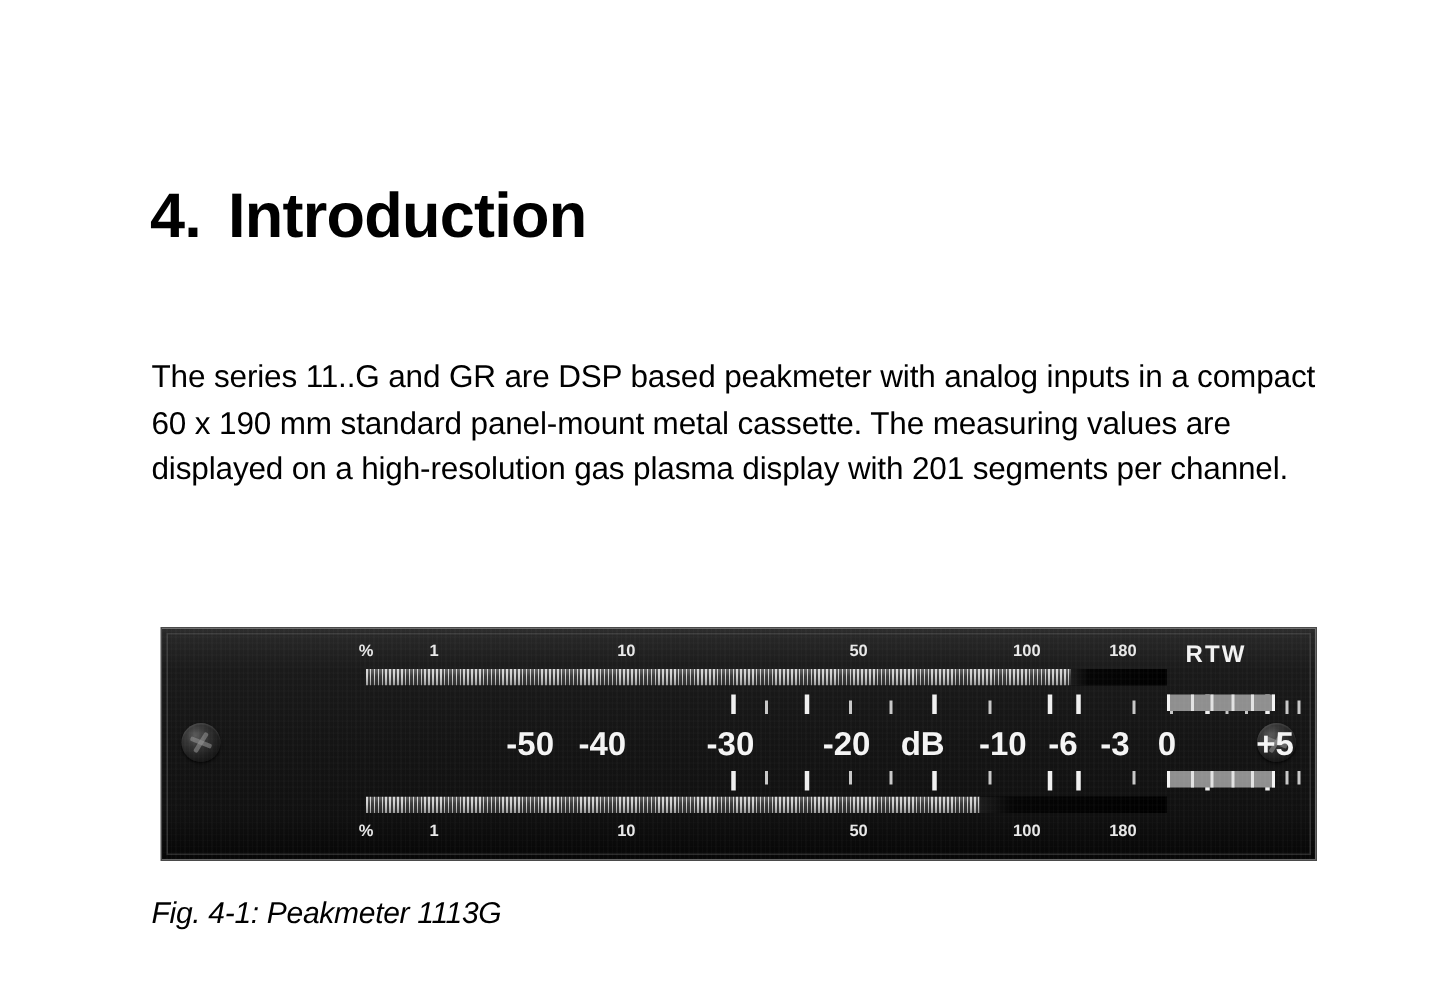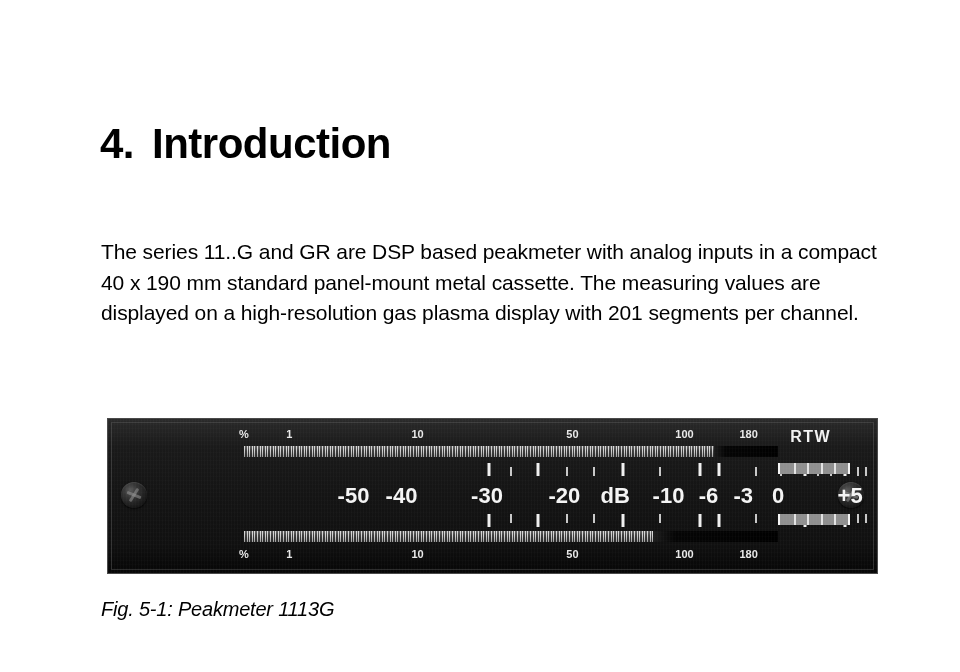--- a/index.html
+++ b/index.html
@@ -235,21 +235,21 @@
     white-space: nowrap;
   }
 </style>
 </head>
 <body>
 
 <h1 class="page-heading">
   <span class="num">4.</span><span>Introduction</span>
 </h1>
 
-<p class="body-text">The series 11..G and GR are DSP based peakmeter with analog inputs in a compact 40 x 190 mm standard panel-mount metal cassette. The measuring values are displayed on a high-resolution gas plasma display with 201 segments per channel.</p>
+<p class="body-text">The series 11..G and GR are DSP based peakmeter with analog inputs in a compact 60 x 190 mm standard panel-mount metal cassette. The measuring values are displayed on a high-resolution gas plasma display with 201 segments per channel.</p>
 
 <div class="figure">
   <div class="device">
     <div class="device-inner-edge"></div>
 
     <div class="screw left">
       <i class="slot-a"></i>
         <i class="slot-b"></i>
     </div>
     <div class="screw right">
@@ -349,13 +349,13 @@
         <span class="pct" style="left: 136px;">%</span>
         <span class="pct" style="left: 181.39px;">1</span>
         <span class="pct" style="left: 309.55px;">10</span>
         <span class="pct" style="left: 464.41px;">50</span>
         <span class="pct" style="left: 576.55px;">100</span>
         <span class="pct" style="left: 640.63px;">180</span>
       </div>
   </div>
 </div>
 
-<div class="caption">Fig. 5-1: Peakmeter 1113G</div>
+<div class="caption">Fig. 4-1: Peakmeter 1113G</div>
 
 </body></html>

